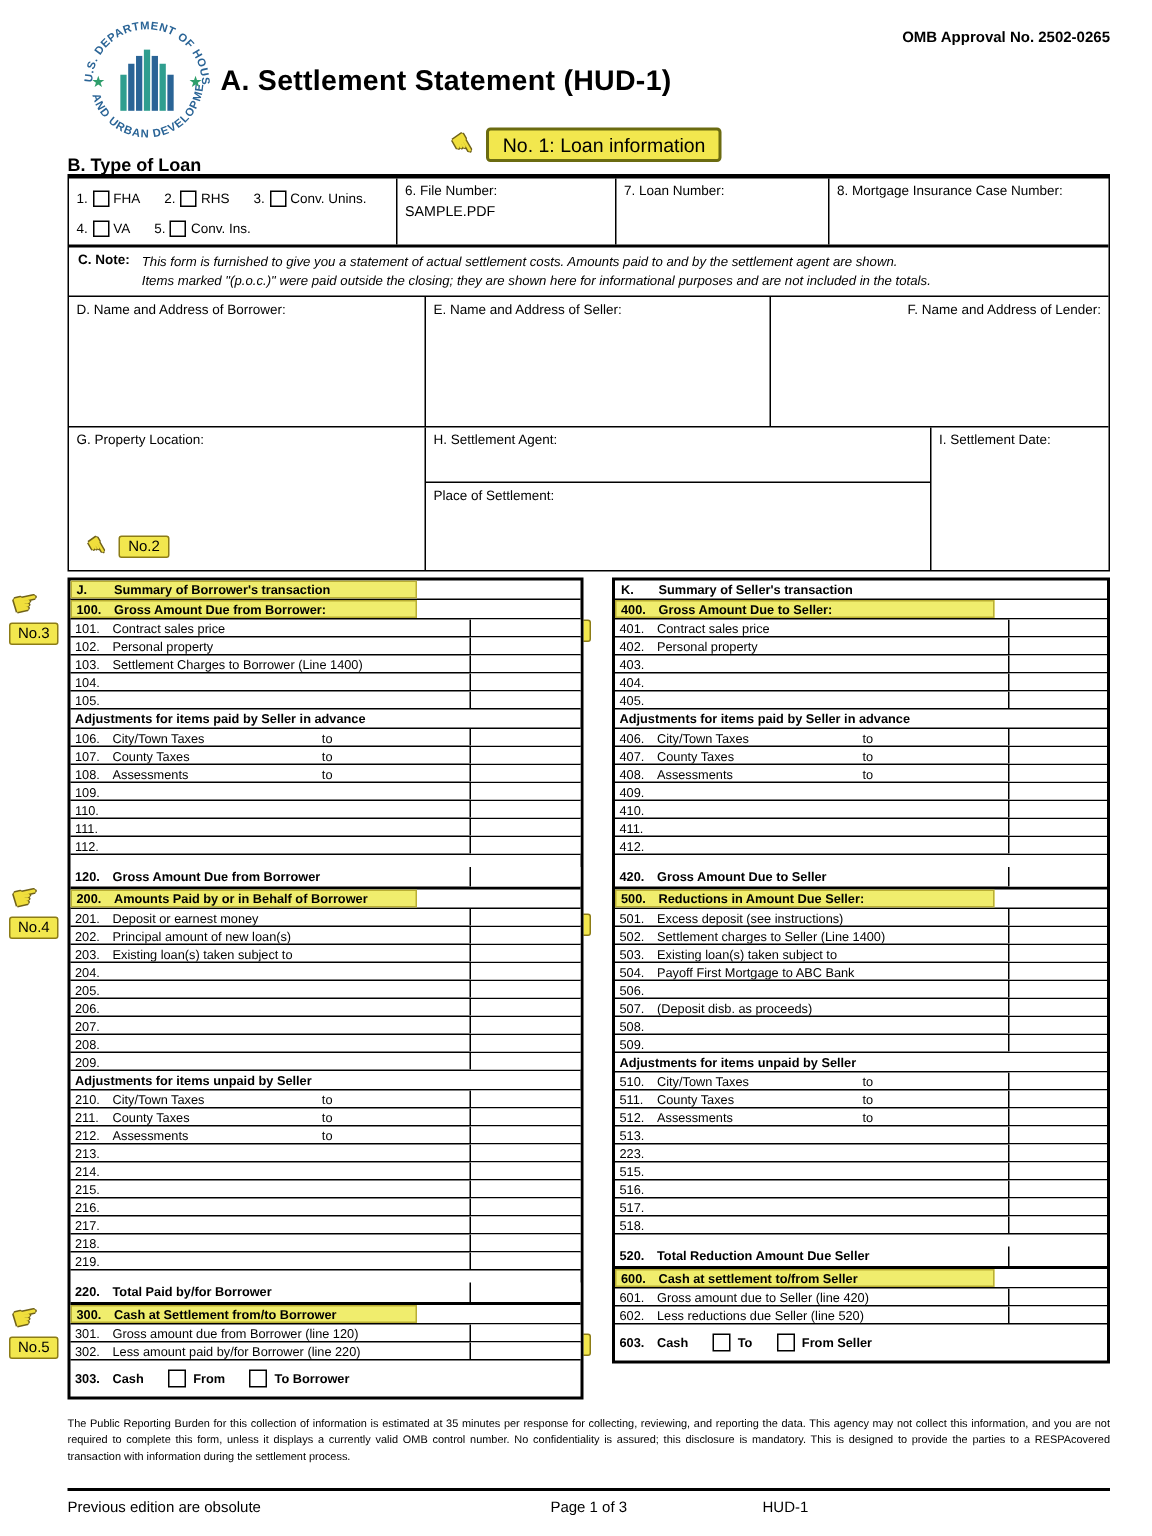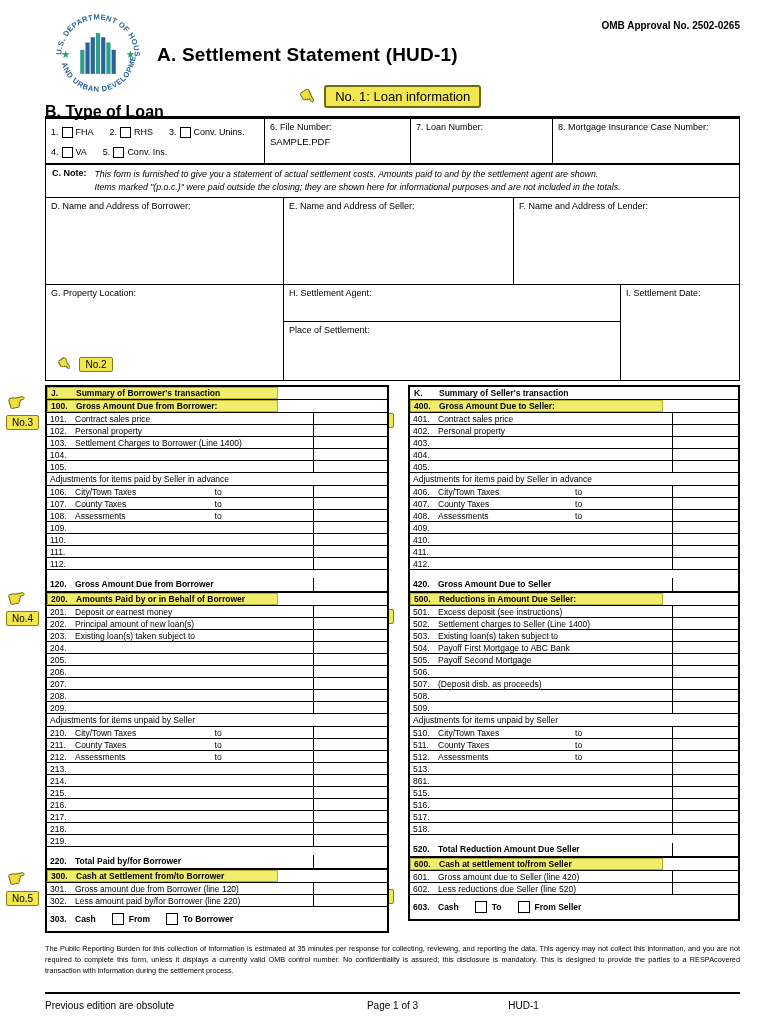--- a/index.html
+++ b/index.html
@@ -2,23 +2,23 @@
 <html><head>
 <meta charset="utf-8">
 <style>
   html,body{margin:0;padding:0;background:#e8e8e8;}
   .page{position:relative;width:768px;height:1024px;margin:0 auto;background:#ffffff;
         font-family:"Liberation Sans", sans-serif;color:#000;overflow:hidden;}
   .page *{box-sizing:border-box;}
 
   
   .logo{position:absolute;left:52px;top:8px;width:92px;height:92px;}
-  .title{position:absolute;left:157px;top:44px;font-size:19px;font-weight:bold;letter-spacing:.2px;text-align:center;}
+  .title{position:absolute;left:147px;top:44px;font-size:19px;font-weight:bold;letter-spacing:.2px;text-align:center;}
   .omb{position:absolute;right:28px;top:20px;font-size:10px;font-weight:bold;}
-  .b-label{position:absolute;left:45px;top:103px;font-size:16px;font-weight:bold;}
+  .b-label{position:absolute;left:45px;top:103px;font-size:12px;font-weight:bold;}
 
   
   .hand{font-family:"DejaVu Sans", sans-serif;font-size:20px;line-height:1;color:var(--hand,#f0df3c);
         text-shadow:-1px 0 0 #70621a,1px 0 0 #70621a,0 -1px 0 #70621a,0 1px 0 #70621a;display:inline-block;}
   .rot-side{transform:rotate(-12deg);}
   .rot-down{transform:rotate(60deg);font-size:18px;}
   .tag-box{background:var(--tagbg,#f2e74e);border:1px solid #8c7c16;border-radius:2px;
            padding:1px 5px;font-size:10px;white-space:nowrap;}
   .tag-box.big{font-size:13px;padding:2px 9px;border-width:2px;border-radius:3px;border-color:#6b6b10;}
   .tag-callout{position:absolute;display:flex;align-items:center;gap:9px;}
@@ -39,37 +39,37 @@
   .lt-line{display:flex;align-items:center;height:20px;gap:2px;}
   .lt-item{display:flex;align-items:center;margin-right:14px;}
   .cb{display:inline-block;width:11px;height:11px;border:1px solid #000;background:#fff;margin:0 3px;flex-shrink:0;}
   .file-val{margin-top:4px;font-size:9.5px;}
   .row-note{min-height:31px;display:flex;padding:3px 6px;gap:8px;align-items:flex-start;border-bottom:1px solid #000;}
   .note-label{font-weight:bold;white-space:nowrap;}
   .note-text{font-style:italic;font-size:8.8px;line-height:1.45;}
   .row-def{height:87px;}
   .cell-d{width:238px;}
   .cell-e{width:230px;}
-  .cell-f{flex:1;}
+  .cell-f{flex:1;text-align:right;}
   .row-ghi{height:95px;border-bottom:none;}
   .cell-g{width:238px;}
   .cell-mid{width:337px;display:flex;flex-direction:column;padding:0;}
   .mid-h{height:37px;border-bottom:1px solid #000;padding:3px 5px;}
   .mid-place{flex:1;padding:3px 5px;}
   .cell-i{flex:1;}
 
   
   .jk{position:absolute;top:385px;border:2px solid #000;background:#fff;}
   .t-left{left:45px;width:344px;}
   .t-right{left:408px;width:332px;}
   .trow{display:flex;position:relative;border-bottom:1px solid #000;height:12px;font-size:8.5px;align-items:stretch;}
   .trow:last-child{border-bottom:none;}
   .t-head,.t-sec{font-weight:bold;height:13px;}
   .t-sub{font-weight:bold;height:13px;}
-  .t-sub .desc{font-weight:normal;}
+  .t-sub .desc{font-weight:bold;}
   .t-sp{height:8px;border-bottom:none;}
   .t-total{height:15px;font-weight:bold;border-bottom-width:2px;}
   .t-total .desc{align-items:flex-end;padding-bottom:2px;}
   .t-cash{height:24px;font-weight:bold;flex-direction:column;}
   .desc{flex:1;display:flex;align-items:center;padding-left:3px;position:relative;white-space:nowrap;overflow:hidden;}
   .amt{border-left:1px solid #000;background:#fff;}
   .t-left .amt{width:74px;}
   .t-right .amt{width:66px;}
   .num{display:inline-block;min-width:25px;flex-shrink:0;}
   .to{position:absolute;left:63%;}
@@ -686,27 +686,20 @@
       </div>
       <div class="trow t-item">
         <div class="desc">
           <span class="num">504.</span>
           <span>Payoff First Mortgage to ABC Bank</span>
         </div>
         <div class="amt"></div>
       </div>
       <div class="trow t-item">
         <div class="desc">
-          <span class="num">505.</span>
-          <span>Payoff Second Mortgage</span>
-        </div>
-        <div class="amt"></div>
-      </div>
-      <div class="trow t-item">
-        <div class="desc">
           <span class="num">506.</span>
           <span></span>
         </div>
         <div class="amt"></div>
       </div>
       <div class="trow t-item">
         <div class="desc">
           <span class="num">507.</span>
           <span>(Deposit disb. as proceeds)</span>
         </div>
@@ -755,21 +748,21 @@
       </div>
       <div class="trow t-item">
         <div class="desc">
           <span class="num">513.</span>
           <span></span>
         </div>
         <div class="amt"></div>
       </div>
       <div class="trow t-item">
         <div class="desc">
-          <span class="num">861.</span>
+          <span class="num">223.</span>
           <span></span>
         </div>
         <div class="amt"></div>
       </div>
       <div class="trow t-item">
         <div class="desc">
           <span class="num">515.</span>
           <span></span>
         </div>
         <div class="amt"></div>

